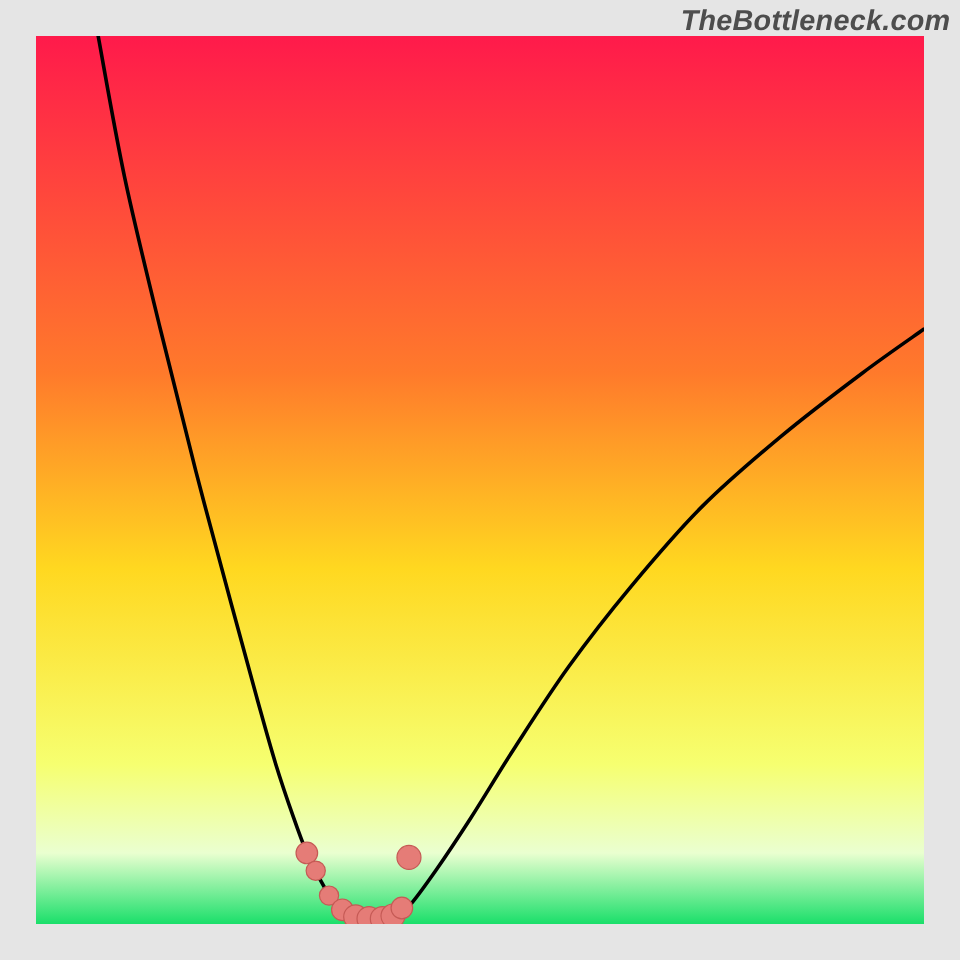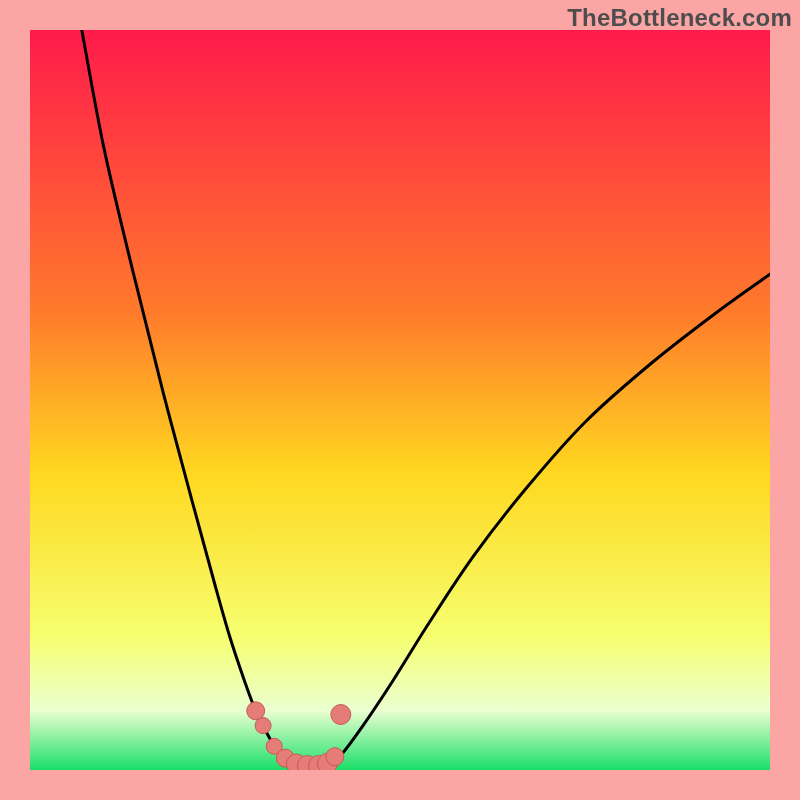--- a/index.html
+++ b/index.html
@@ -7,21 +7,22 @@
     padding: 0;
     width: 800px;
     height: 800px;
     background: #000000;
     overflow: hidden;
     font-family: Arial, Helvetica, sans-serif;
   }
   .frame {
     position: absolute;
     inset: 0;
-    background: #fca5a5;
+    background: #e5e5e5;
+    font-style: italic;
   }
   .plot-area {
     position: absolute;
     left: 30px;
     top: 30px;
     width: 740px;
     height: 740px;
     overflow: hidden;
   }
   .watermark {

